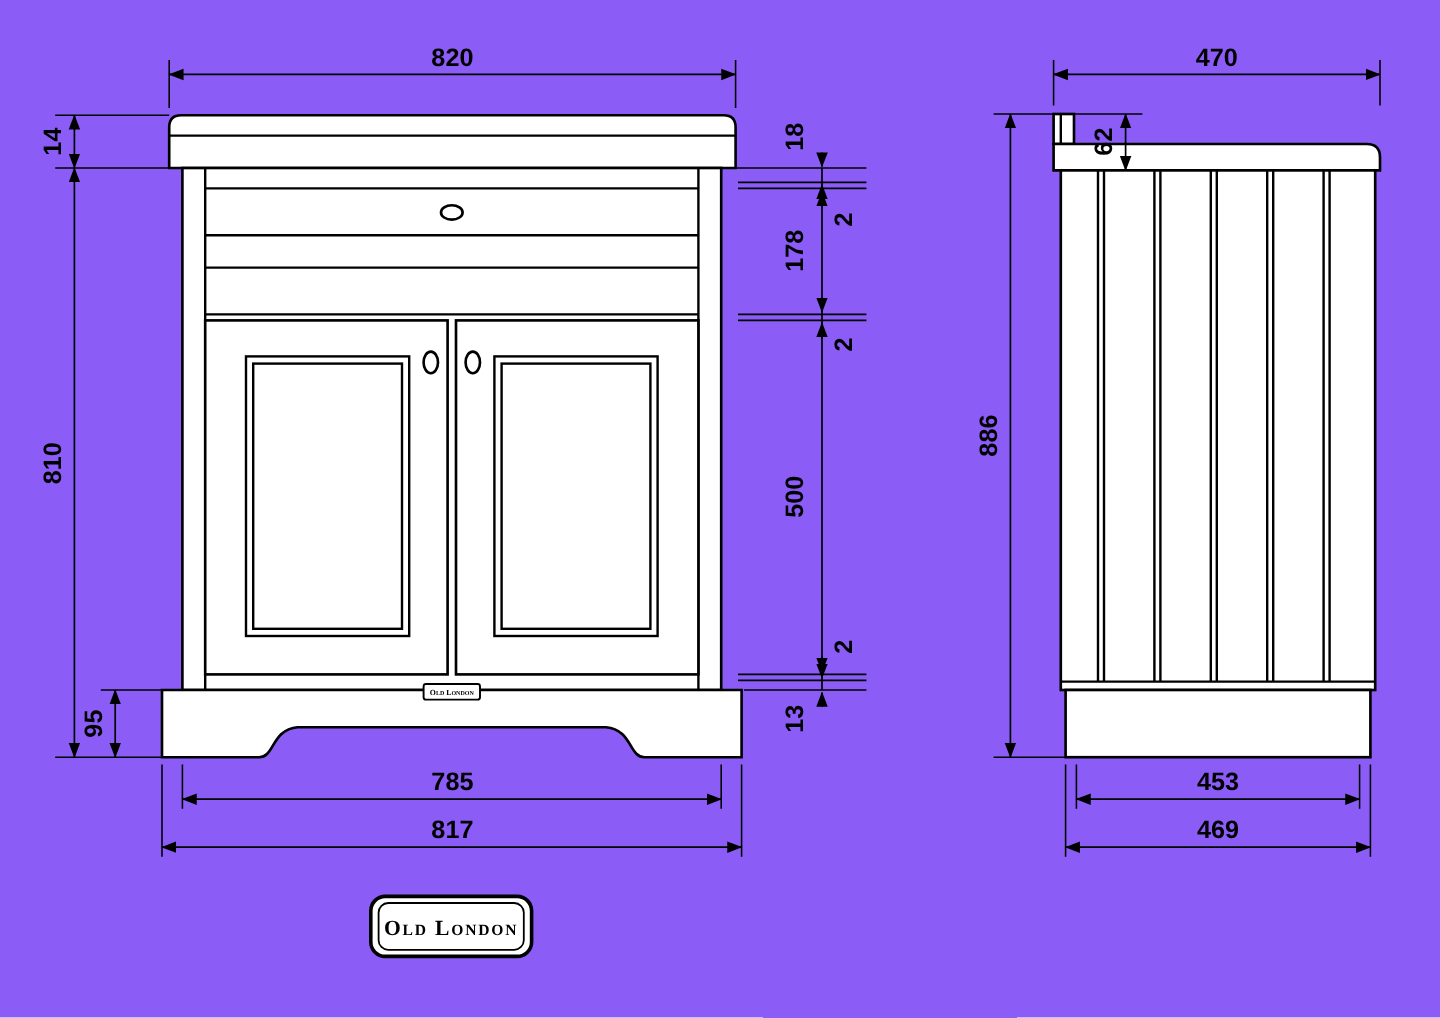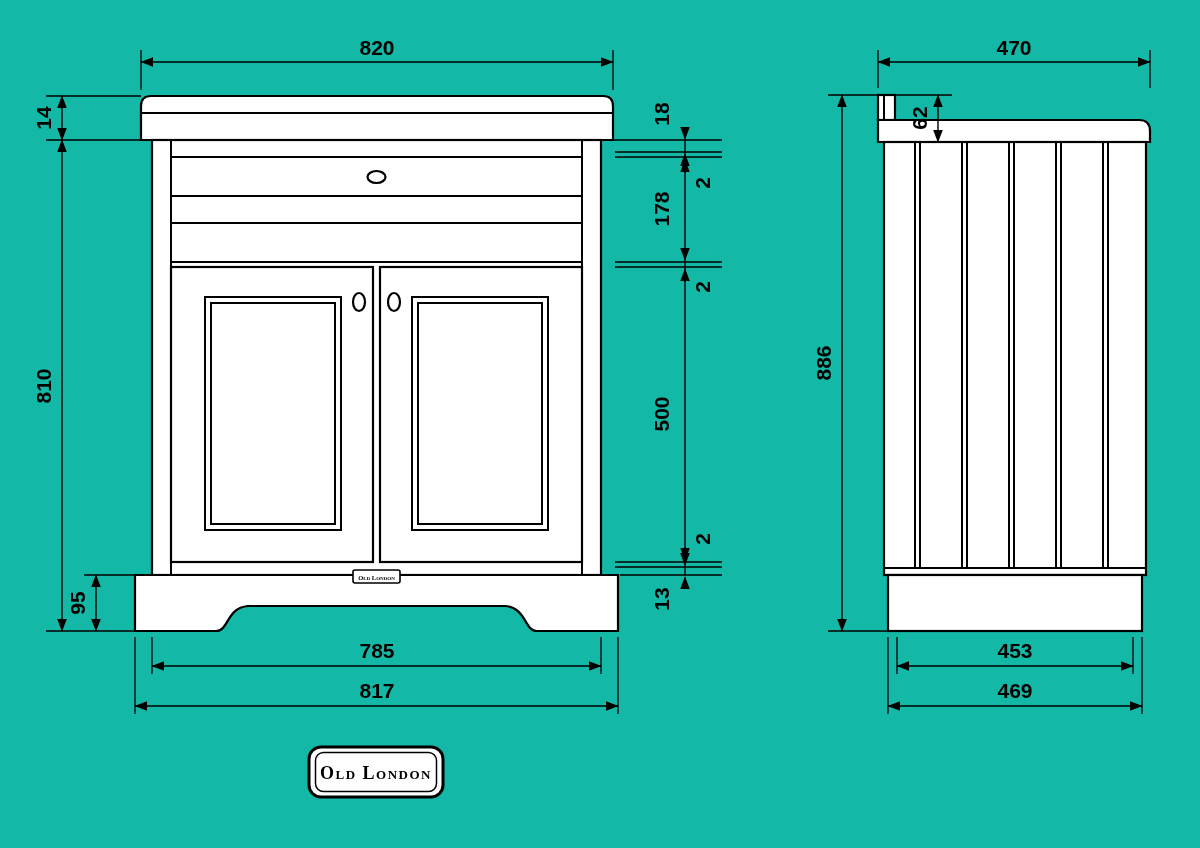--- a/index.html
+++ b/index.html
@@ -1,16 +1,16 @@
 <!DOCTYPE html>
 <html><head>
 <meta charset="utf-8">
 <style>
   html,body{margin:0;padding:0;background:#ffffff;}
-  .stage{width:1200px;height:848px;position:relative;background:#14b8a6;overflow:hidden;}
+  .stage{width:1200px;height:848px;position:relative;background:#8b5cf6;overflow:hidden;}
   svg{display:block;}
   .obj{stroke:#000;stroke-width:2.2;fill:#fff;}
   .objline{stroke:#000;stroke-width:2;fill:none;}
   .dim{stroke:#000;stroke-width:1.4;fill:none;}
   .ext{stroke:#000;stroke-width:1.3;fill:none;}
   .dimtext{font-family:"Liberation Sans", sans-serif;font-size:21px;font-weight:bold;fill:#000;}
   .tinytext{font-family:"Liberation Serif", serif;font-variant:small-caps;font-size:6.5px;font-weight:bold;fill:#000;}
   .logotext{font-family:"Liberation Serif", serif;font-variant:small-caps;font-size:18px;font-weight:bold;letter-spacing:1.5px;fill:#000;}
 </style>
 </head>

